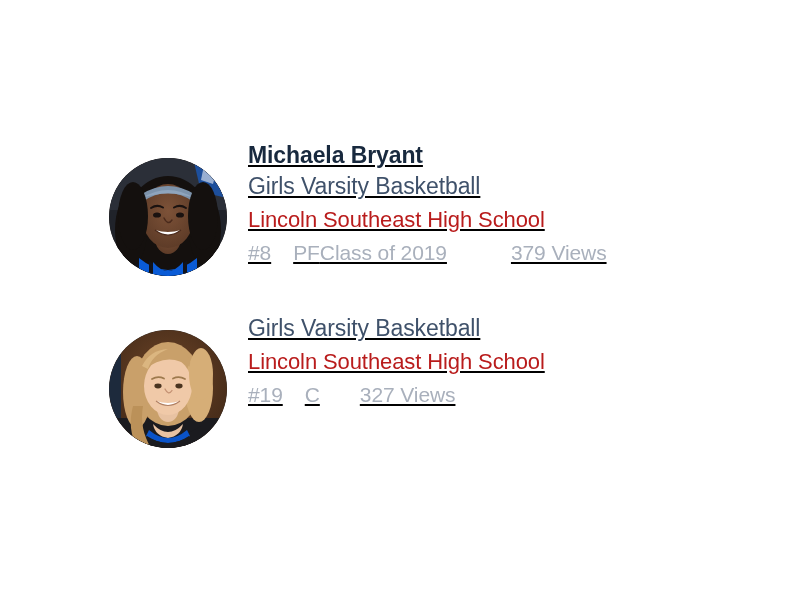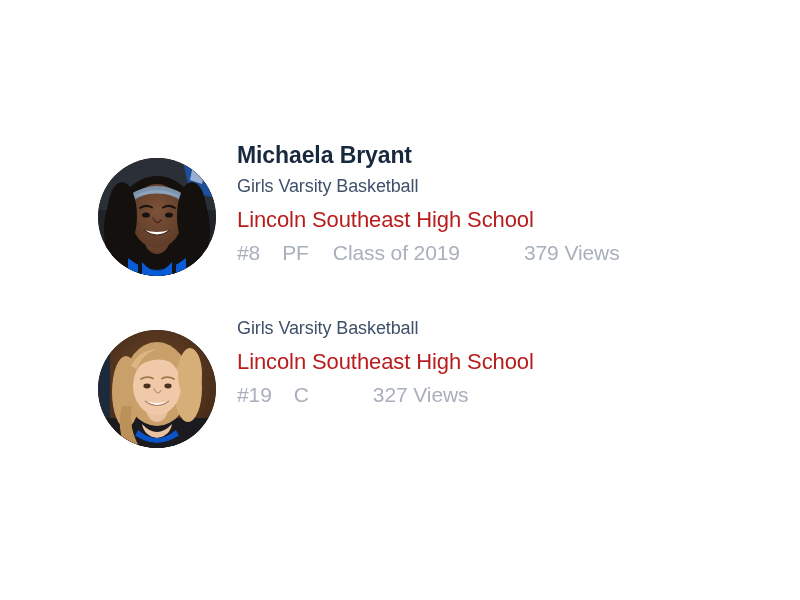--- a/index.html
+++ b/index.html
@@ -9,23 +9,24 @@
   body {
     width: 800px;
     height: 600px;
     background: #ffffff;
     font-family: "Liberation Sans", sans-serif;
     overflow: hidden;
   }
 
   .roster {
     position: absolute;
-    left: 98px;
+    left: 109px;
     top: 140px;
     width: 600px;
+    text-decoration: underline;
   }
 
   .player-row {
     display: flex;
     align-items: flex-start;
     height: 172px;
   }
 
   .avatar-wrap {
     width: 118px;
@@ -54,21 +55,21 @@
   .player-name {
     font-size: 23px;
     font-weight: bold;
     color: #18293e;
     line-height: 30px;
     letter-spacing: -0.1px;
     white-space: nowrap;
   }
 
   .player-team {
-    font-size: 18px;
+    font-size: 23px;
     font-weight: normal;
     color: #3f516a;
     line-height: 33px;
     letter-spacing: -0.1px;
     white-space: nowrap;
   }
 
   .player-school {
     font-size: 22px;
     font-weight: normal;
@@ -82,21 +83,21 @@
     font-size: 21px;
     font-weight: normal;
     color: #a9b0bc;
     line-height: 33px;
     letter-spacing: -0.1px;
     display: flex;
     white-space: nowrap;
   }
 
   .meta-number { margin-right: 22px; }
-  .meta-position { margin-right: 24px; }
+  .meta-position { }
   .meta-class { margin-right: 24px; text-align: center; }
   .meta-views { margin-right: 0; margin-left: 40px; }
 </style>
 </head>
 <body>
 
 <div class="roster">
 
   <div class="player-row">
     <div class="avatar-wrap">

